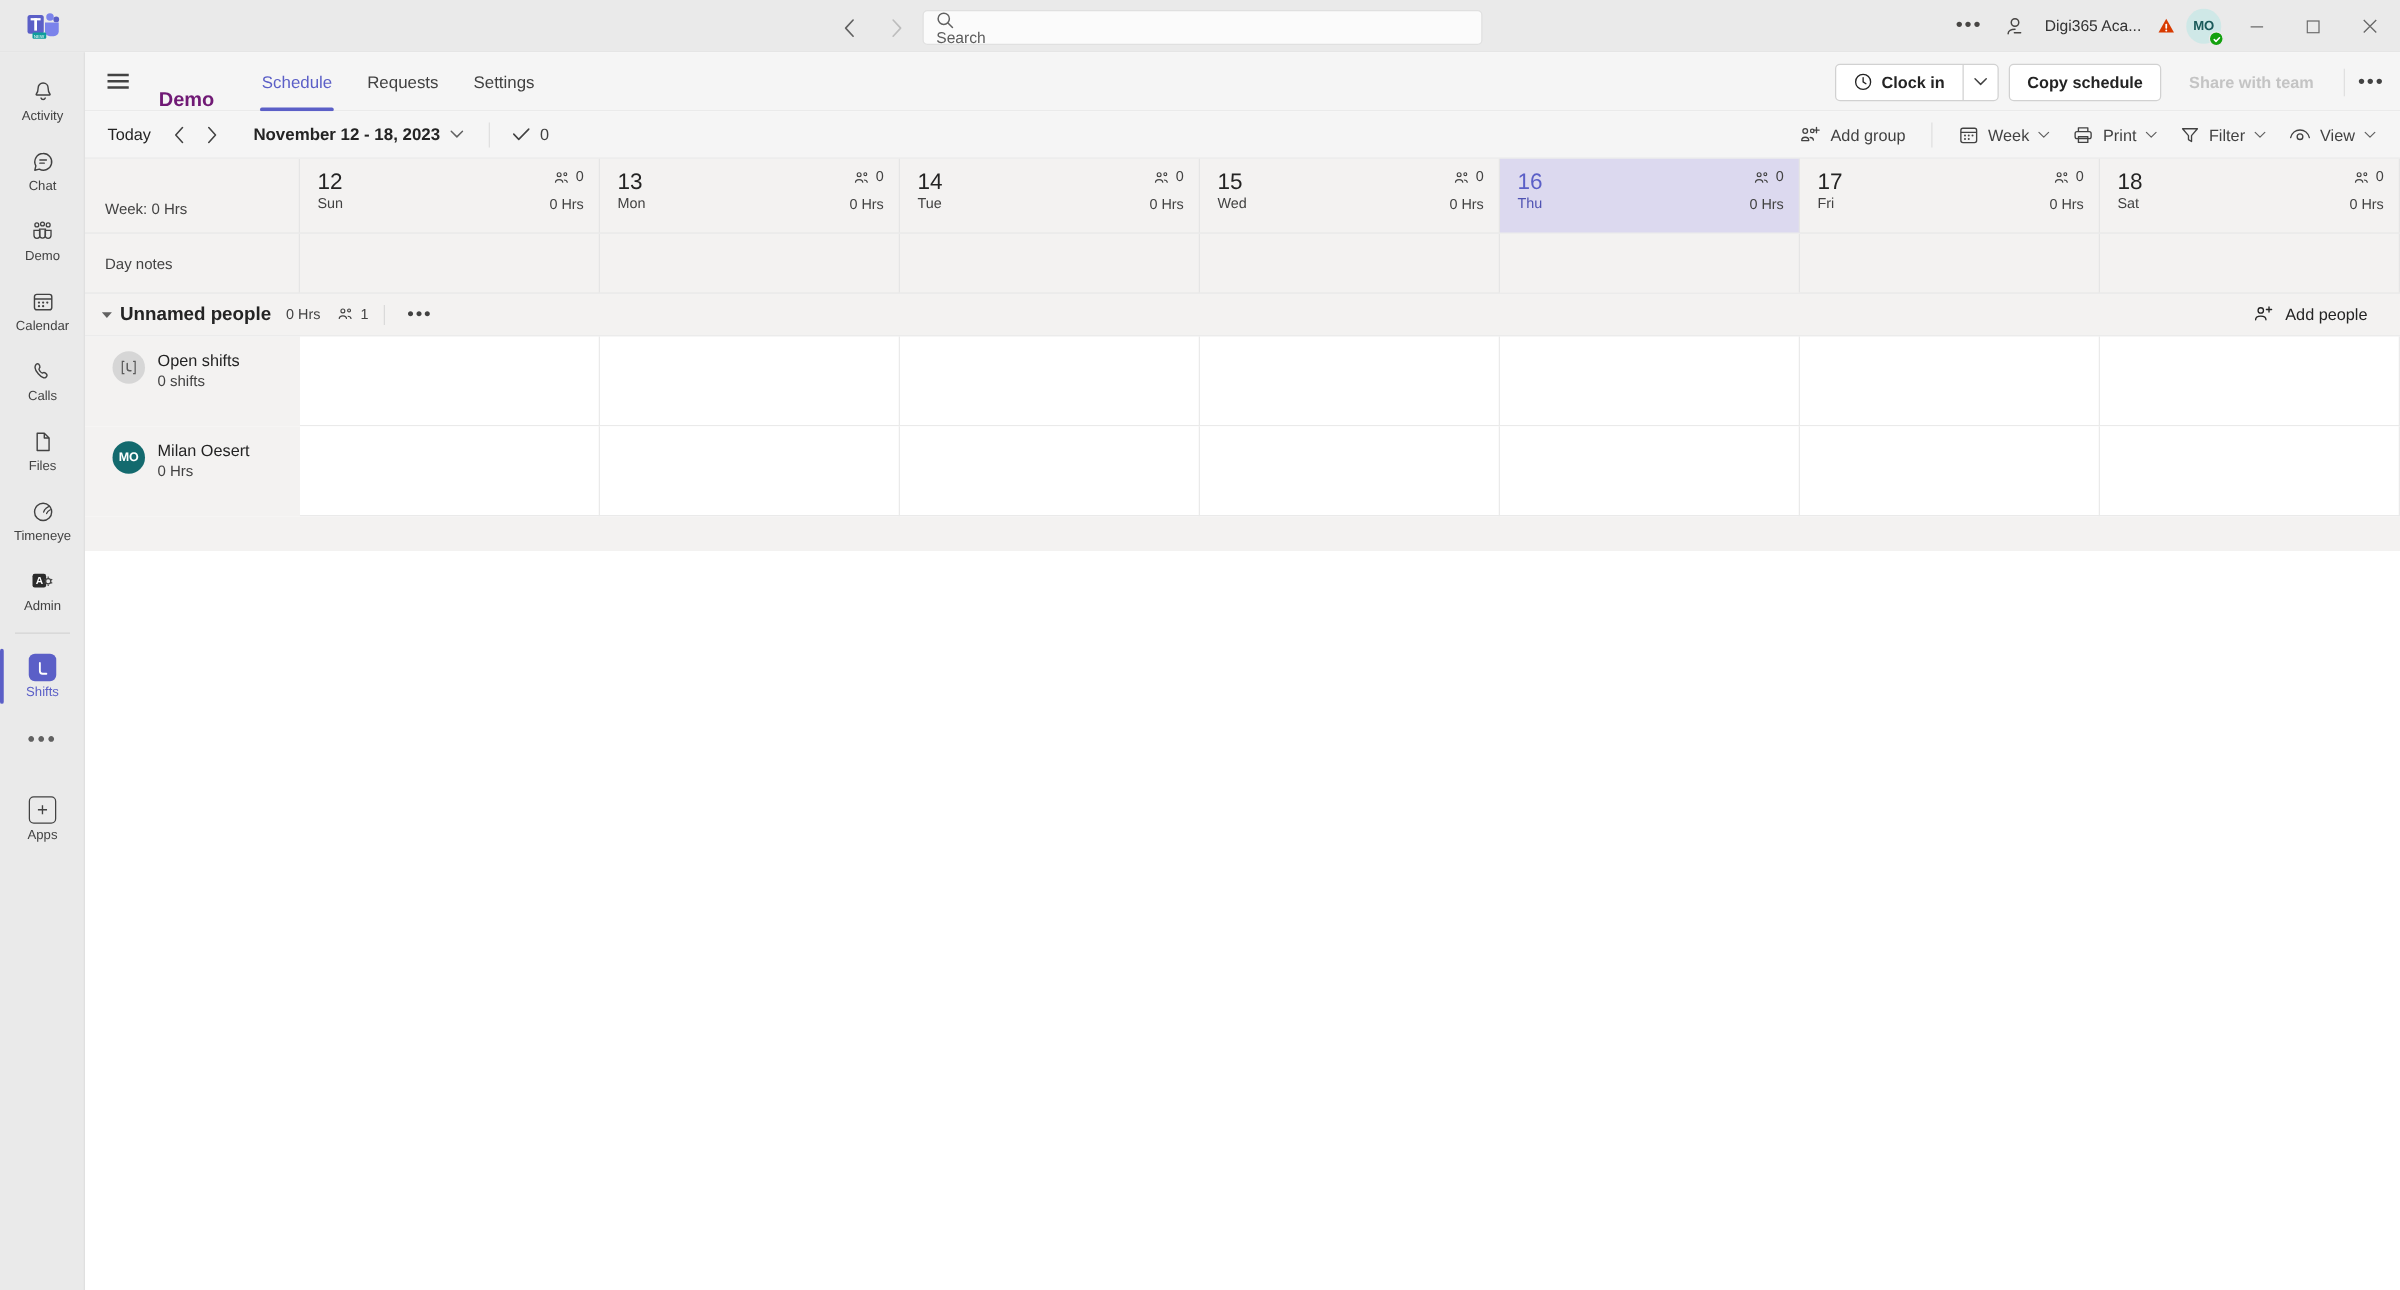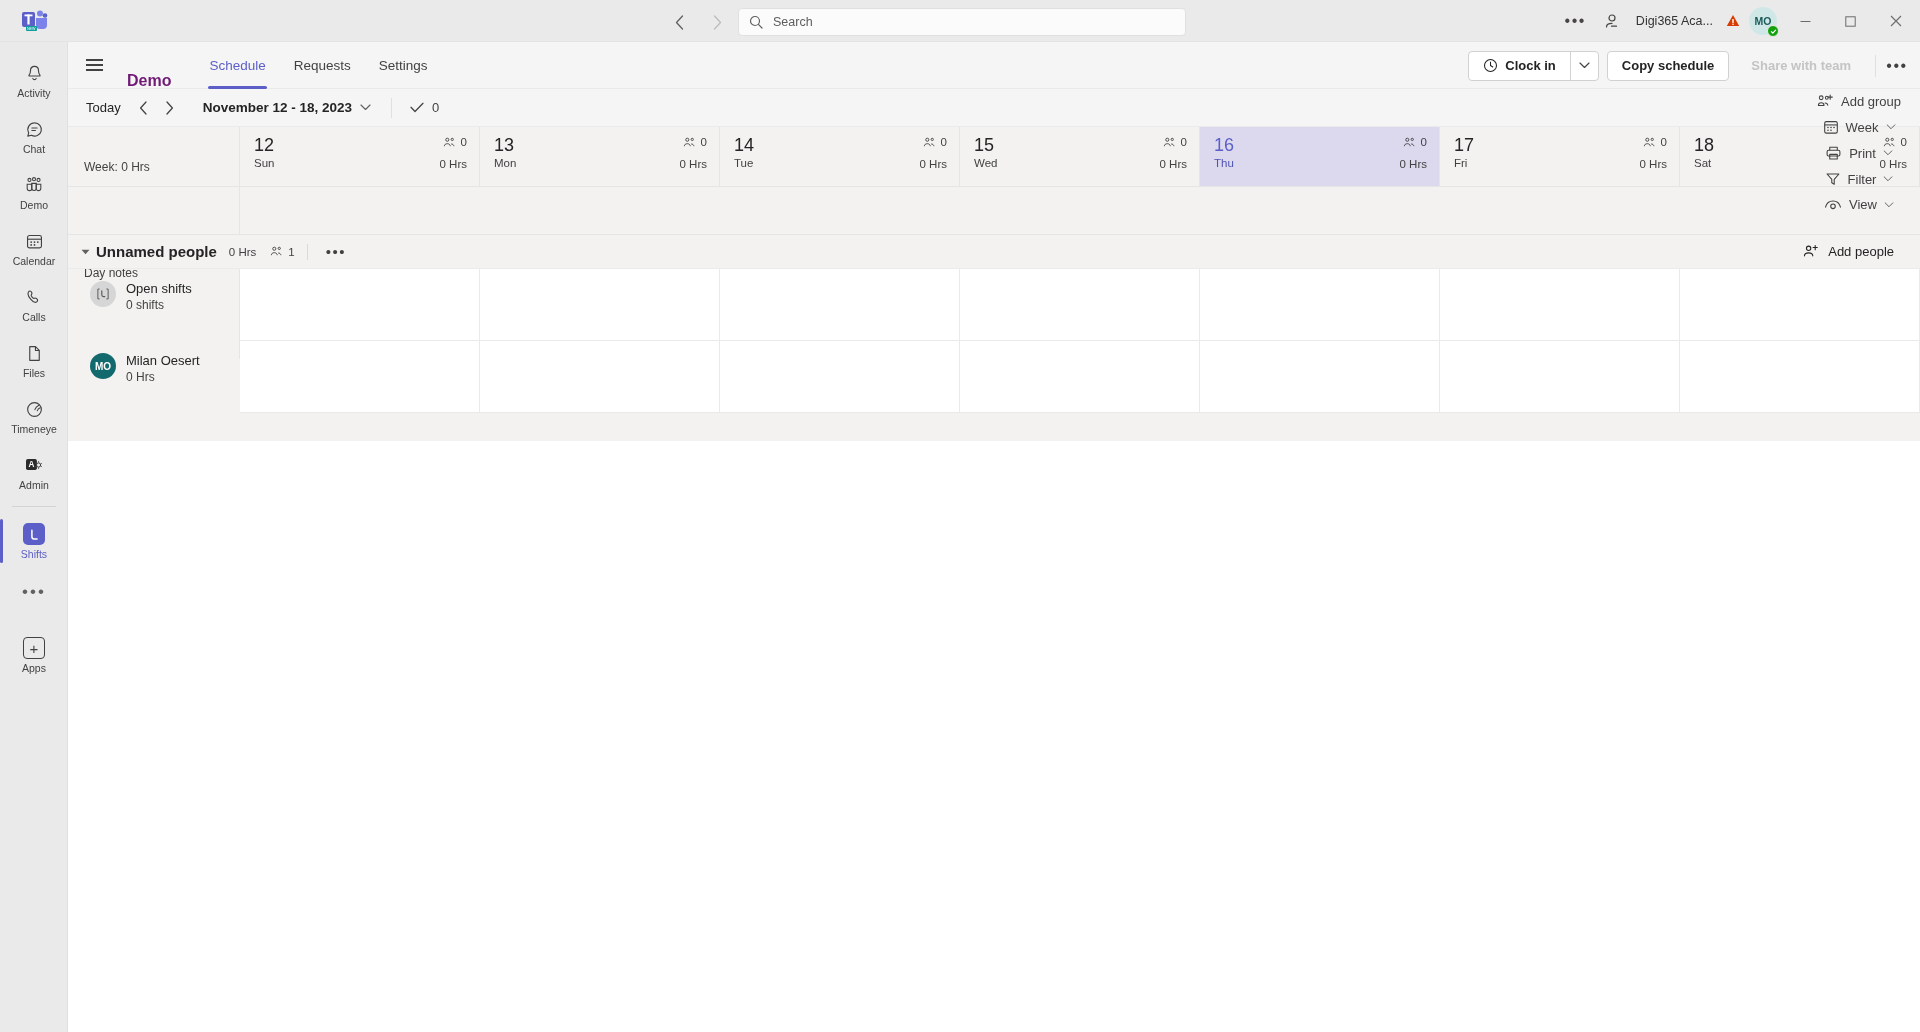--- a/index.html
+++ b/index.html
@@ -33,23 +33,24 @@
     color: #616161; font-size: 15px;
     border-radius: 4px; cursor: pointer;
   }
   .tb-arrow.disabled { color: #bdbdbd; }
   .searchbox {
     position: absolute; left: 738px; top: 8px;
     width: 448px; height: 28px;
     background: #fbfbfb;
     border: 1px solid #e0e0e0;
     border-radius: 4px;
-    display: flex; align-items: center;
+    display: flex; align-items: flex-start;
     padding: 0 10px;
     cursor: text;
+    flex-direction: column;
   }
   .search-icon { color: #616161; display: flex; margin-right: 10px; }
   .search-ph { font-size: 12.5px; color: #5d5d5d; }
 
   .tb-right {
     position: absolute; right: 0; top: 0;
     height: 42px; display: flex; align-items: center;
   }
   .tb-ellipsis {
     font-size: 16px; color: #484644; letter-spacing: 1.5px;
@@ -214,21 +215,21 @@
     margin-left: 12px; padding: 4px 8px; cursor: pointer; border-radius: 4px;
   }
   .date-range .dr-text { font-size: 13.5px; font-weight: bold; color: #242424; }
   .tool-sep { width: 1px; height: 20px; background: #e0e0e0; margin: 0 12px; }
   .check-count {
     display: flex; align-items: center; gap: 8px;
     font-size: 13px; color: #424242; padding: 4px 6px; cursor: pointer;
   }
   .toolbar-right {
     position: absolute; right: 10px; top: 0; height: 38px;
-    display: flex; align-items: center; flex-direction: column;
+    display: flex; align-items: center;
   }
   .tool-btn {
     display: flex; align-items: center; gap: 7px;
     font-size: 13px; color: #424242;
     padding: 5px 9px; cursor: pointer; border-radius: 4px;
   }
   .tool-btn .tb-caret { color: #616161; display:flex; }
 
   
   .grid-head {
@@ -260,21 +261,20 @@
   }
   .gh-hrs {
     position: absolute; right: 12px; top: 31px;
     font-size: 11.5px; color: #424242;
   }
 
   .notes-row {
     display: flex; height: 48px;
     background: #f3f2f1;
     border-bottom: 1px solid #e5e5e5;
-    flex-direction: column;
   }
   .notes-left {
     width: 172px; flex: 0 0 172px;
     border-right: 1px solid #e5e5e5;
     display: flex; align-items: center; padding-left: 16px;
     font-size: 12px; color: #424242;
   }
   .notes-cell {
     flex: 1 1 0; border-right: 1px solid #e5e5e5; cursor: pointer;
   }

